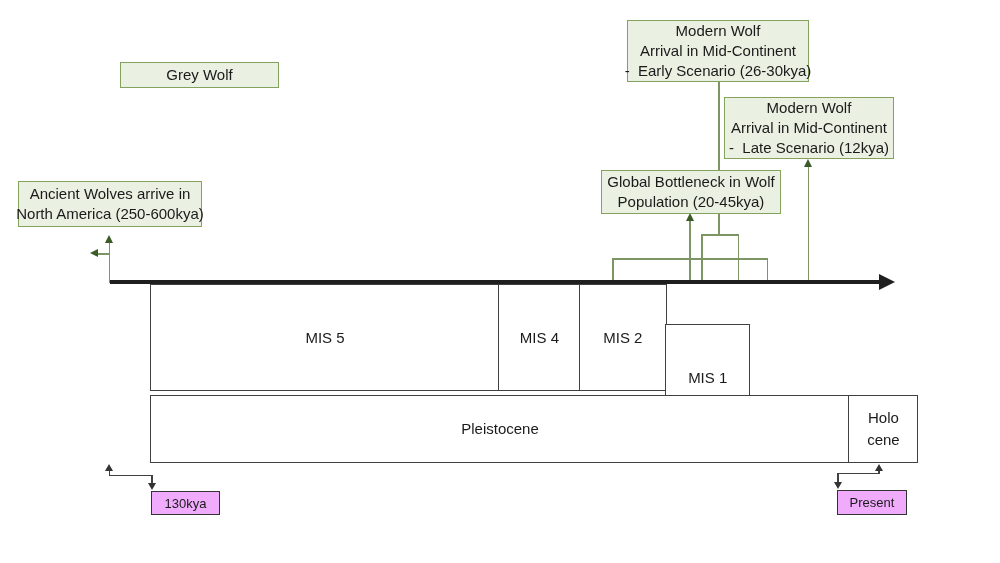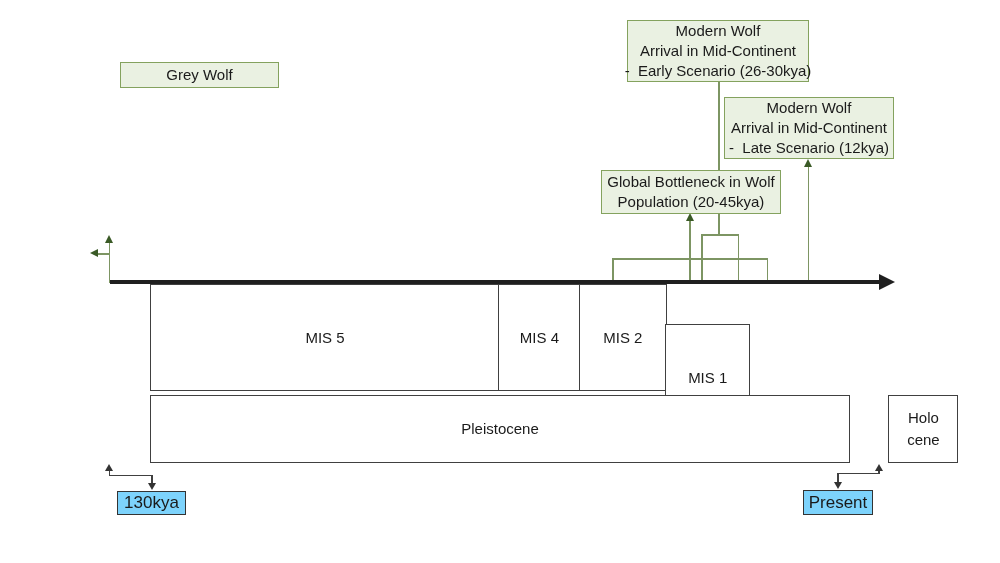--- a/index.html
+++ b/index.html
@@ -35,26 +35,26 @@
     border-left:16px solid #1f1f1f; z-index:4; }
   
   .row { position:absolute; display:flex; z-index:1;padding-left:40px; }
   .cell {
     box-sizing:border-box; border:1.6px solid #404040; background:#ffffff;
     display:flex; flex-direction:column; justify-content:center; align-items:center;
     font-size:15px; line-height:22px;
   }
   .cell + .cell { margin-left:-1.6px; }
   .mis-row { left:110px; top:284px; height:107px; }
-  .epoch-row { left:110px; top:395px; height:80px;gap:40px; }
+  .epoch-row { left:110px; top:395px; height:80px; }
   
   .kbox {
-    position:absolute; box-sizing:border-box; background:#7dd3fc;
+    position:absolute; box-sizing:border-box; background:#f0abfc;
     border:1.4px solid #333333; display:flex; justify-content:center; align-items:center;
-    font-size:17px; z-index:5;
+    font-size:13px; z-index:5;margin-left:34px;
   }
 </style>
 </head>
 <body>
 
 <div class="canvas">
 
   <div class="vline" style="left:718px; top:82px; height:153px;"></div>
 
   <div class="hline" style="left:701px; top:234px; width:38px;"></div>
@@ -101,20 +101,24 @@
     <div class="cell" style="width:70px; height:68px;">
       <span>Holo</span>
       <span>cene</span>
     </div>
   </div>
 
   <div class="gbox" style="left:120px; top:62px; width:159px; height:26px;">
     <div class="line">Grey Wolf</div>
   </div>
 
+  <div class="gbox" style="left:18px; top:181px; width:184px; height:46px;">
+    <div class="line">Ancient Wolves arrive in</div>
+    <div class="line">North America (250-600kya)</div>
+  </div>
 
   <div class="gbox" style="left:627px; top:20px; width:182px; height:62px;">
     <div class="line">Modern Wolf</div>
     <div class="line">Arrival in Mid-Continent</div>
     <div class="line">-  Early Scenario (26-30kya)</div>
   </div>
 
   <div class="gbox" style="left:724px; top:97px; width:170px; height:62px;">
     <div class="line">Modern Wolf</div>
     <div class="line">Arrival in Mid-Continent</div>

